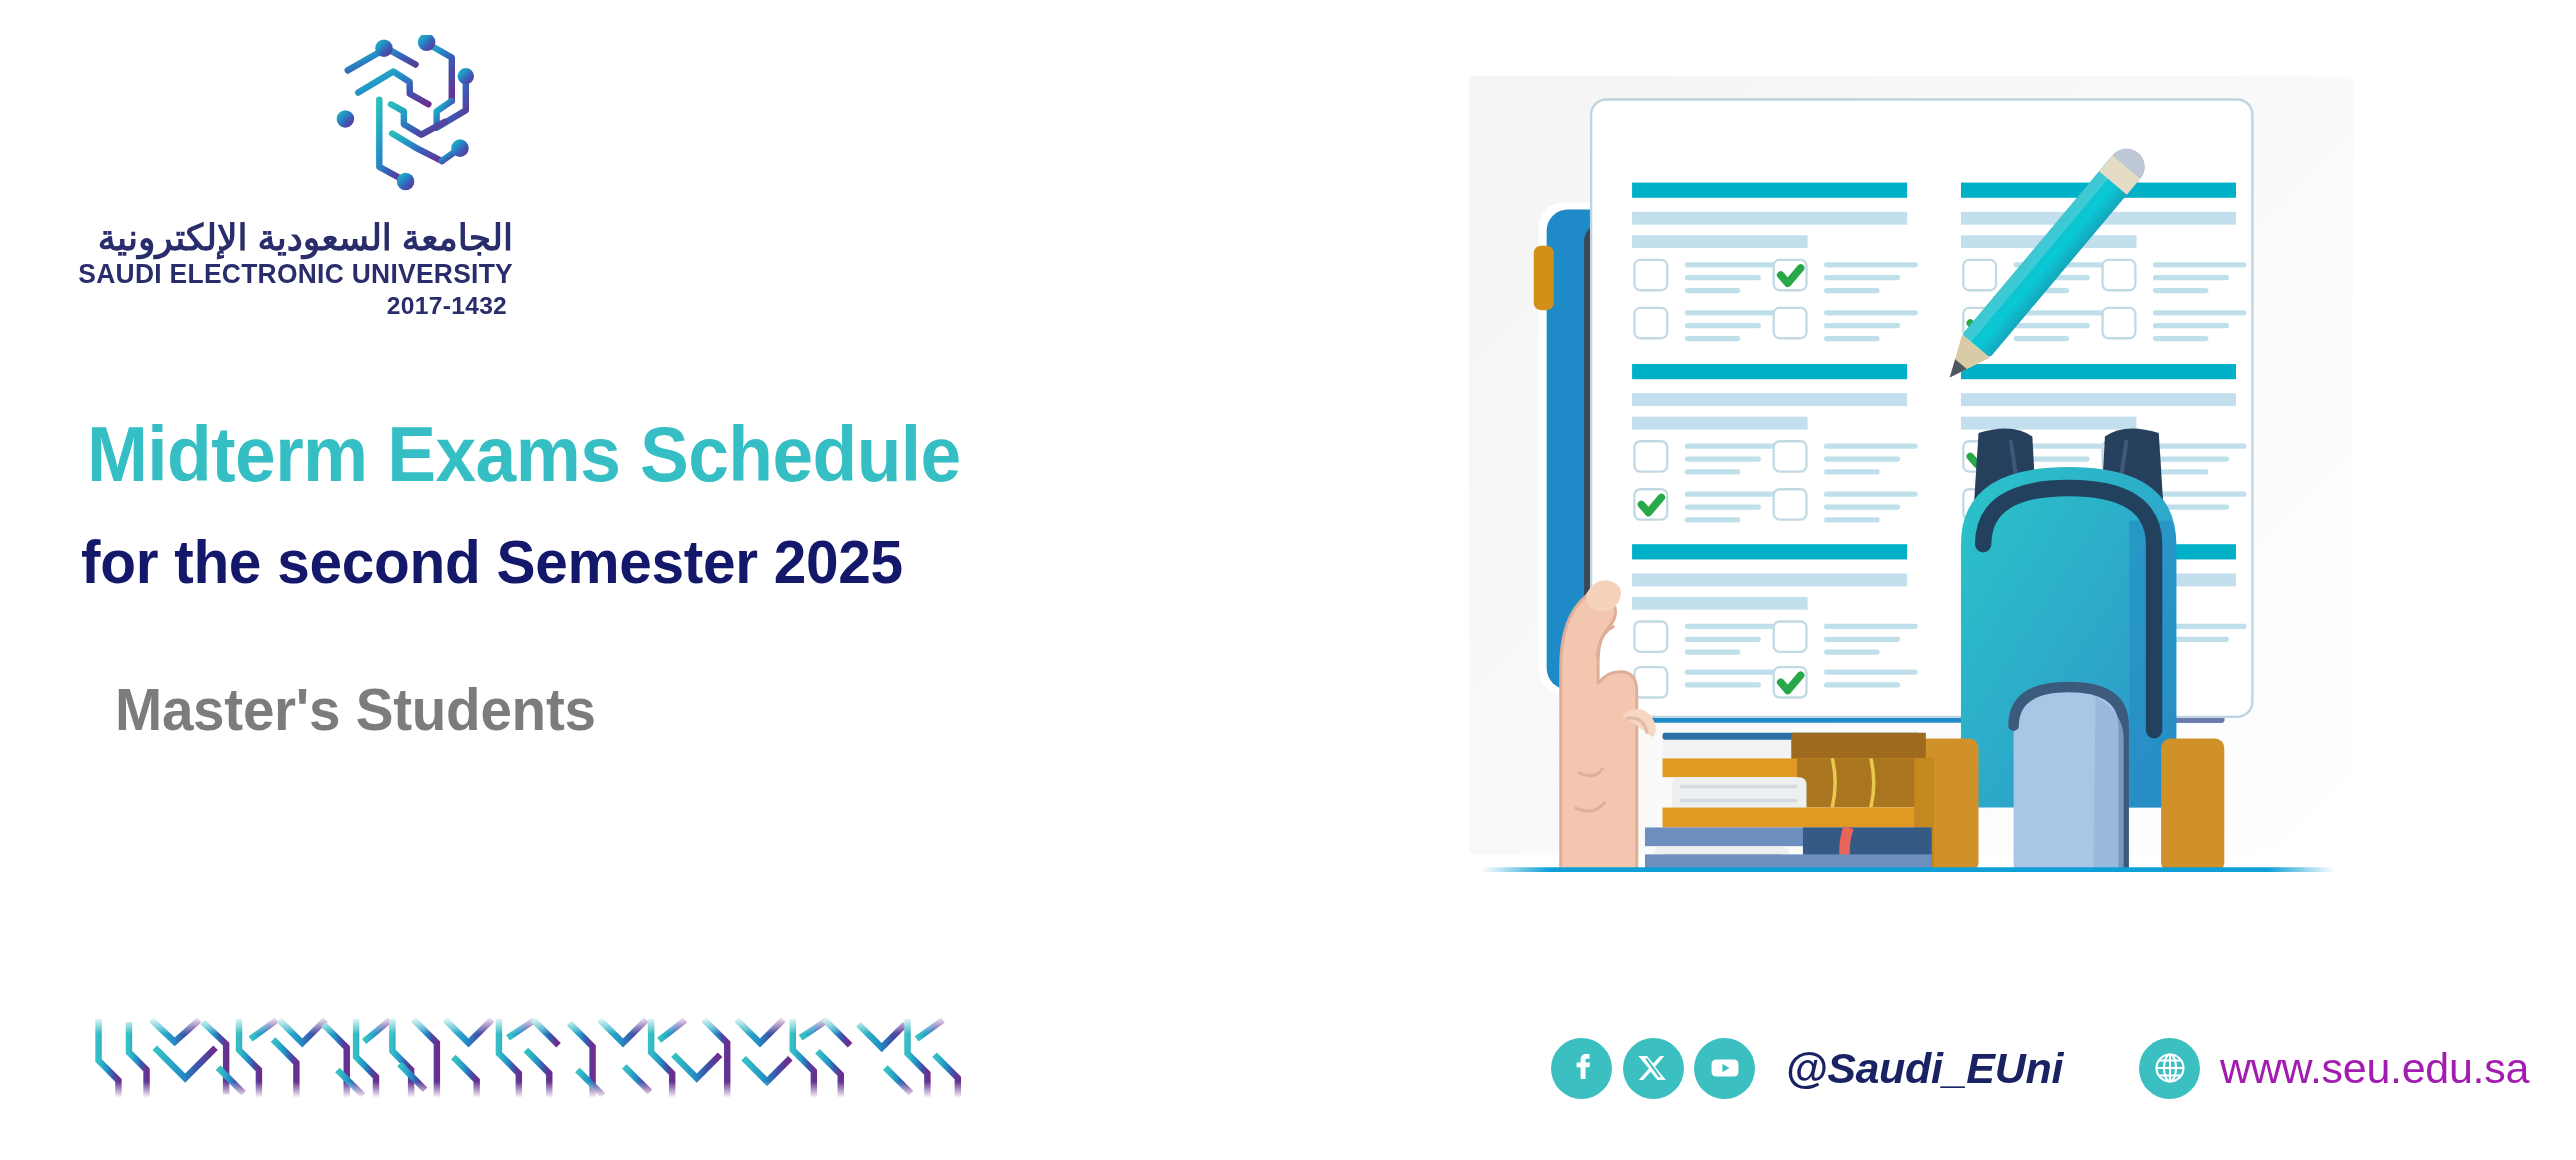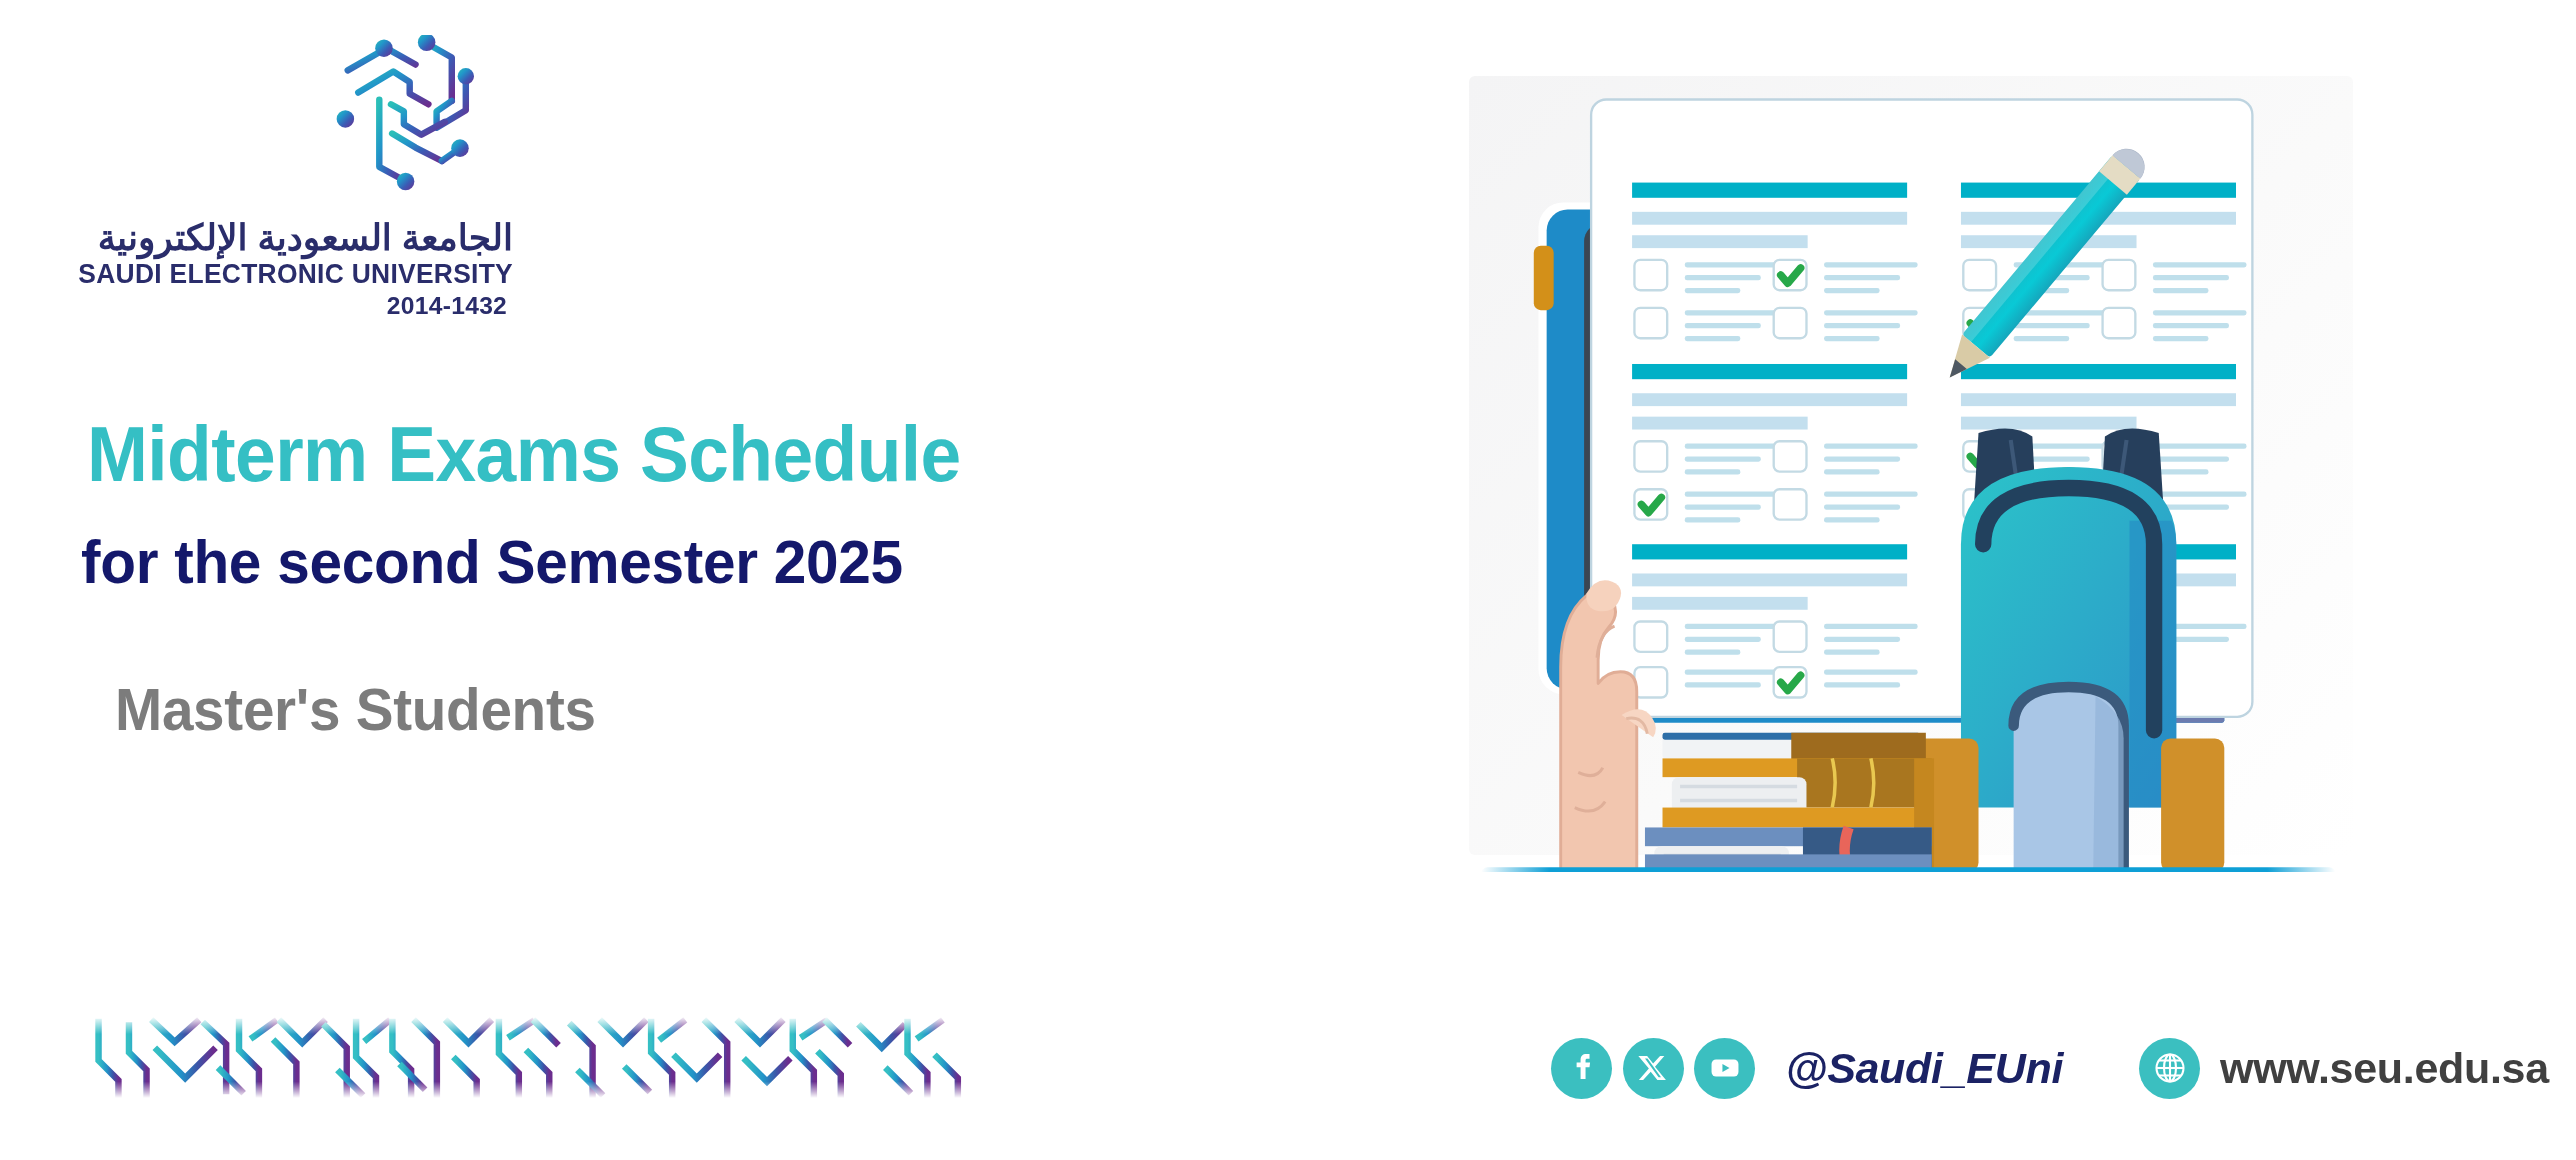--- a/index.html
+++ b/index.html
@@ -41,21 +41,21 @@
 
   
   .footer { position:absolute; left:1551px; top:1030px; height:76px;
             display:flex; align-items:center; }
   .soc { width:61px; height:61px; border-radius:50%; background:#3BBFC0;
          display:flex; align-items:center; justify-content:center; margin-right:10.5px; }
   .soc svg { display:block; }
   .handle { font-size:43px; font-weight:bold; color:#1B2264; margin-left:20px;
             letter-spacing:-0.3px; white-space:nowrap;font-style:italic; }
   .globe-grp { display:flex; align-items:center; margin-left:76px; }
-  .site { font-size:43px; font-weight:bold; color:#404040; margin-left:20px;
+  .site { font-size:43px; font-weight:normal; color:#a21caf; margin-left:20px;
           letter-spacing:-0.3px; white-space:nowrap;text-align:center; }
 </style>
 </head>
 <body>
 
 <div class="page">
 
   <div class="logo-block">
     <svg class="logo-mark" viewBox="0 0 260 300">
       <defs>
@@ -83,21 +83,21 @@
         <circle cx="40" cy="143" r="15"></circle>
         <circle cx="106" cy="22" r="15"></circle>
         <circle cx="179" cy="12" r="15"></circle>
         <circle cx="246" cy="70" r="14"></circle>
         <circle cx="143" cy="250" r="15"></circle>
         <circle cx="236" cy="193" r="15"></circle>
       </g>
     </svg>
     <span class="logo-ar">الجامعة السعودية الإلكترونية</span>
     <span class="logo-en">SAUDI ELECTRONIC UNIVERSITY</span>
-    <span class="logo-yr">2014-1432</span>
+    <span class="logo-yr">2017-1432</span>
   </div>
 
   <div class="headline">Midterm Exams Schedule</div>
   <div class="subhead">for the second Semester 2025</div>
   <div class="audience">Master's Students</div>
 
   <svg class="pattern" viewBox="0 0 1570 140">
     <defs>
       <linearGradient id="pg" x1="0" y1="0" x2="1" y2="0">
         <stop offset="0%" stop-color="#35BFC4"></stop>

